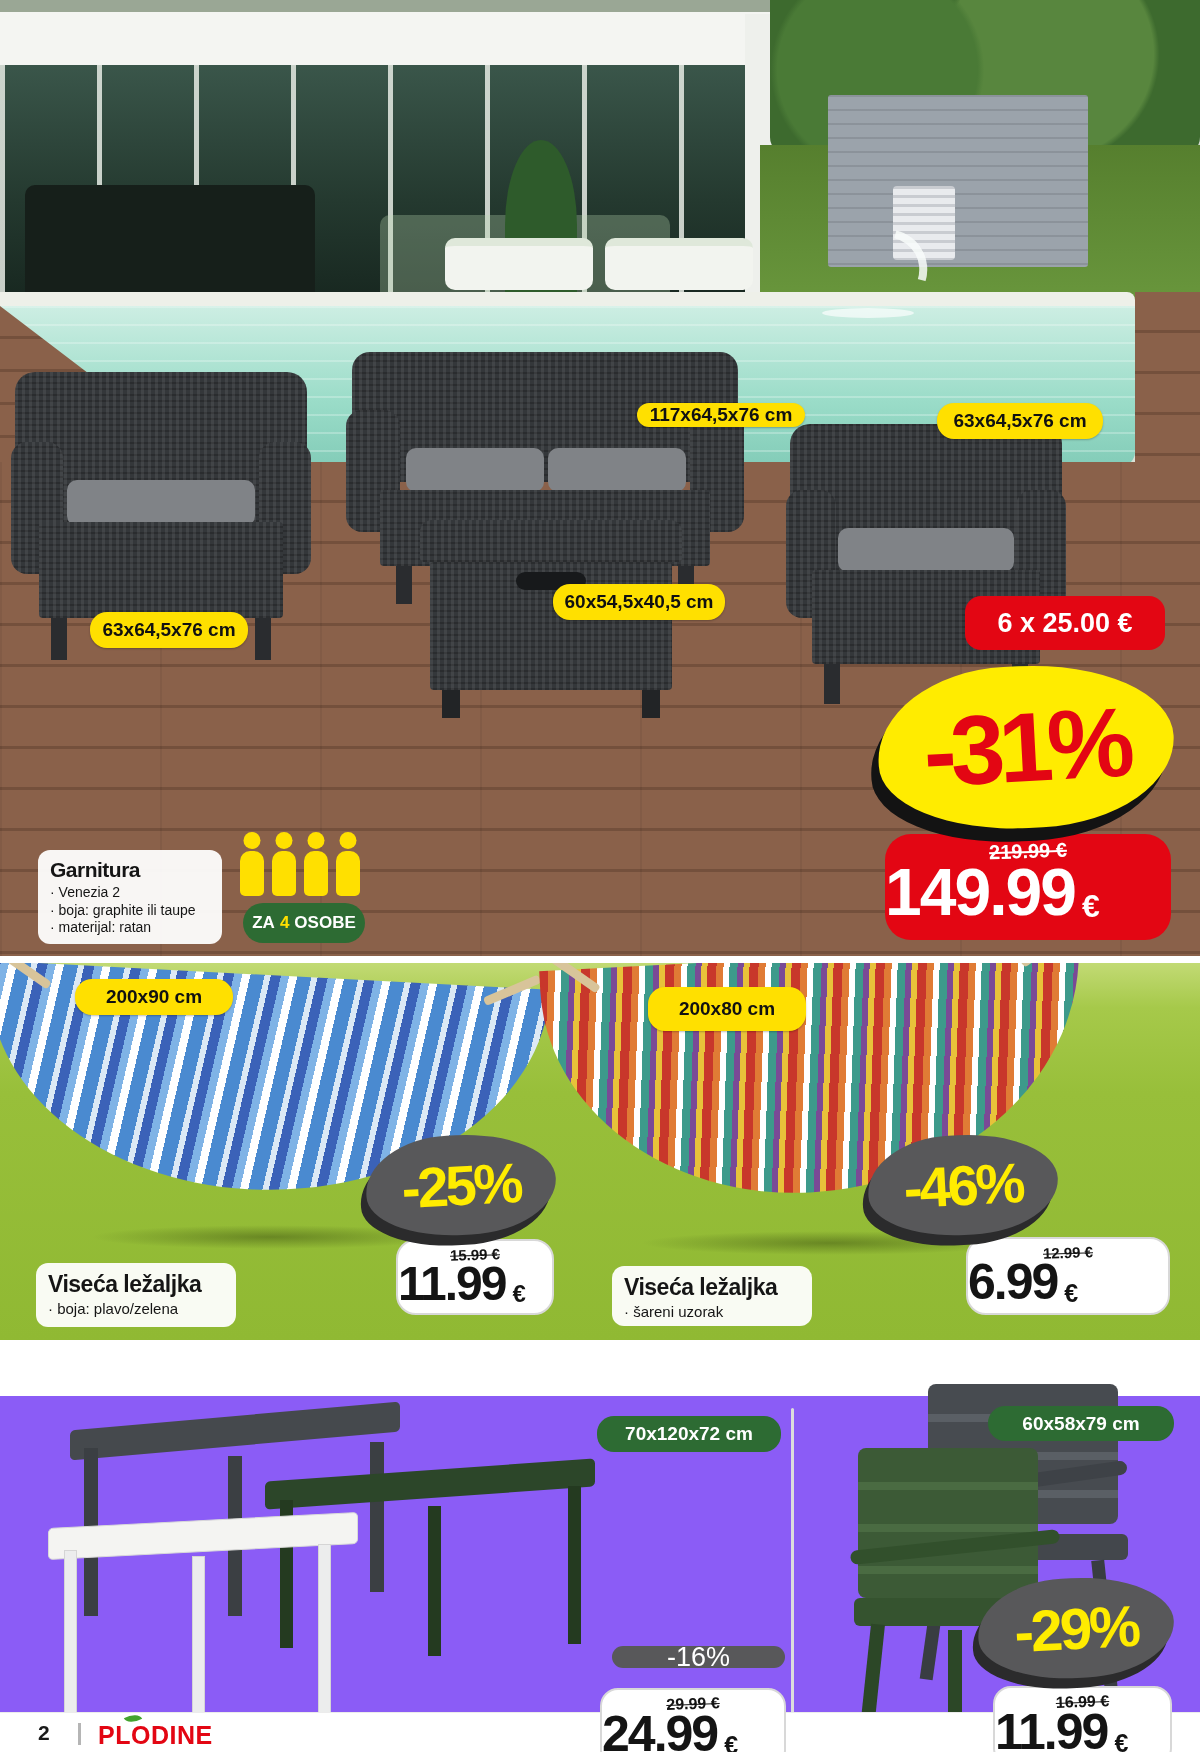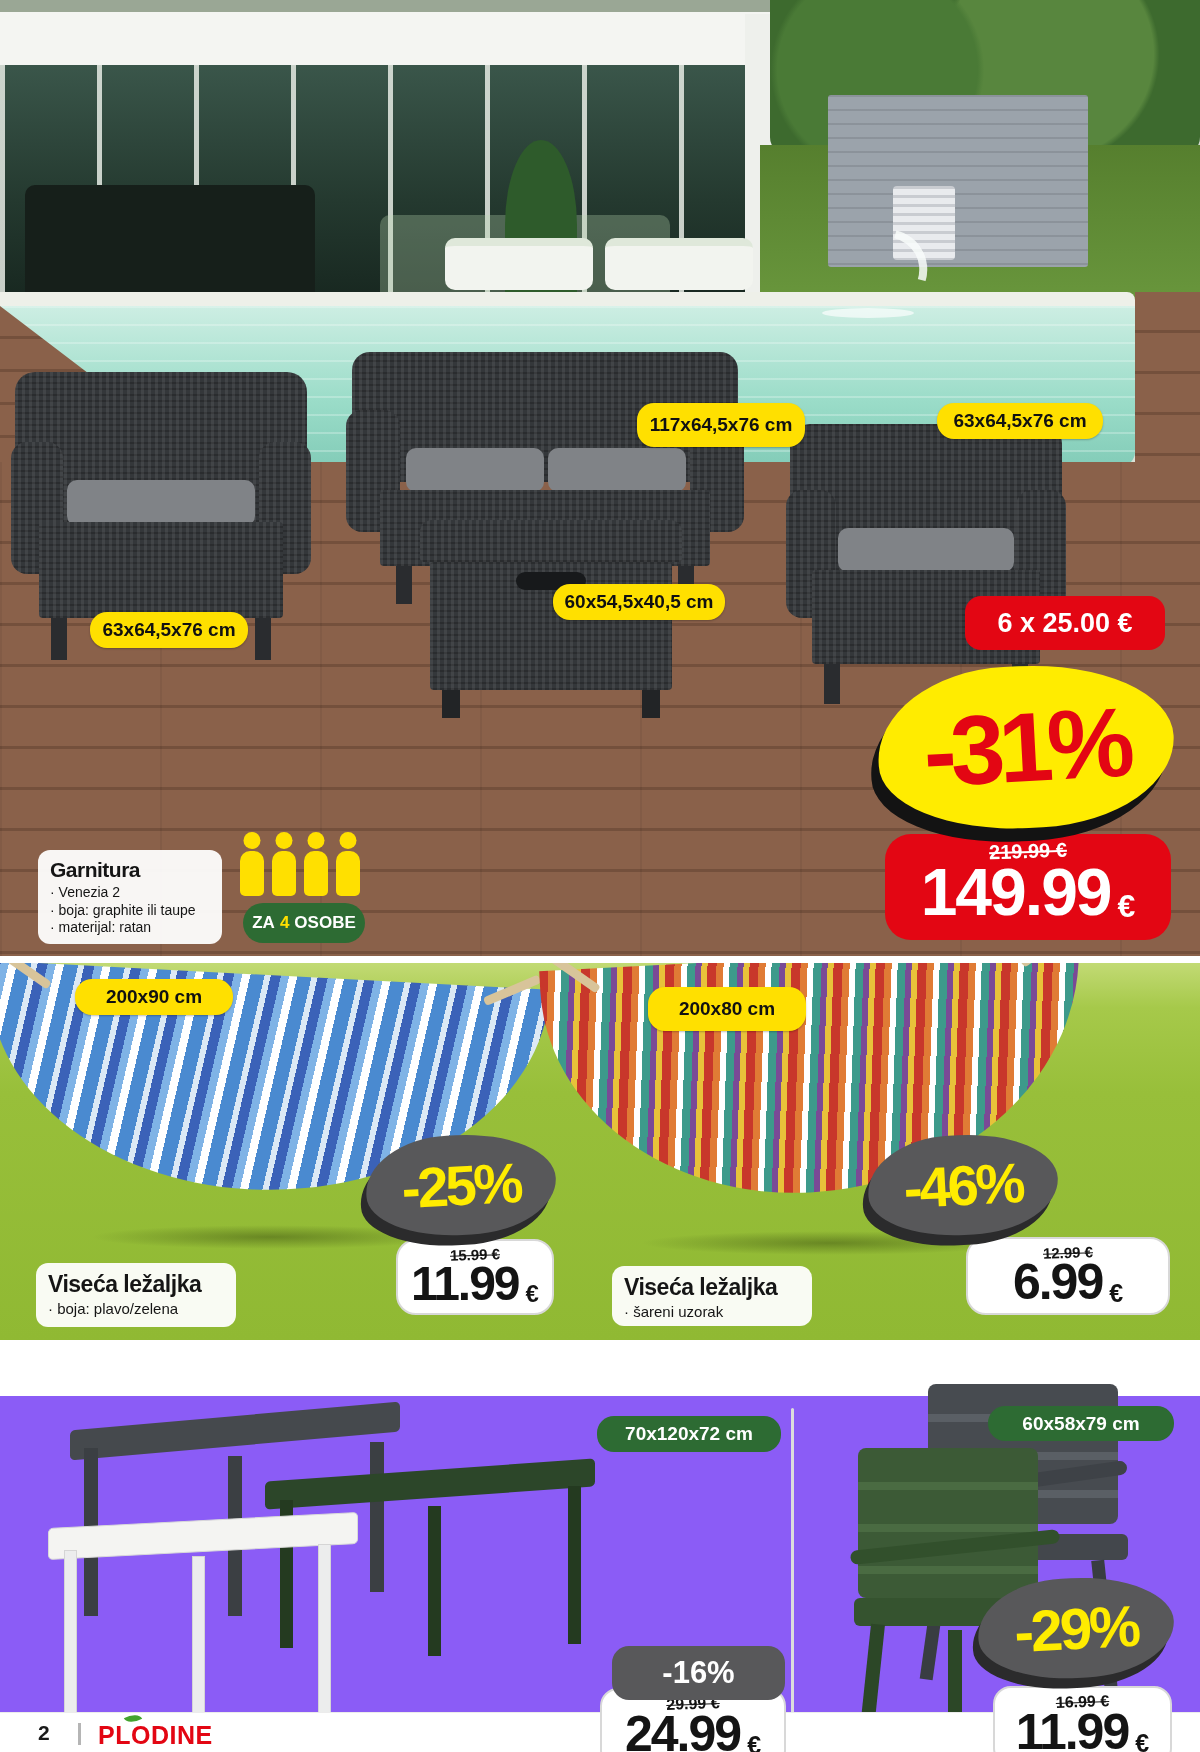--- a/index.html
+++ b/index.html
@@ -17,21 +17,21 @@
           border-radius:17px;display:flex;align-items:center;justify-content:center;z-index:30}
   .burst{position:absolute;display:flex;align-items:center;justify-content:center;font-weight:900;
          transform:rotate(-3deg);z-index:40;
          border-radius:46% 54% 48% 52% / 58% 50% 55% 45%}
   .burst.y{background:#ffec00;color:#e30613;box-shadow:-8px 13px 0 #131313}
   .burst.g{background:#58585a;color:#ffec00;box-shadow:-6px 10px 0 #2b2b2c}
   .pricebox{position:absolute;text-align:center;z-index:35;border-radius:20px}
   .pricebox.red{background:#e30613;color:#fff;border-radius:26px}
   .pricebox.white{background:#fff;border:2px solid #d8d8d8;color:#141414}
   .oldprice{display:block;text-decoration:line-through;font-weight:bold;transform:rotate(-2deg)}
-  .price-line{display:flex;align-items:flex-end;justify-content:center;font-weight:900;
+  .price-line{display:flex;align-items:flex-end;justify-content:flex-start;font-weight:900;
               letter-spacing:-2px;line-height:.82}
   .price-line .cur{letter-spacing:0;margin-left:7px;font-weight:bold}
   .infobox{position:absolute;background:rgba(255,255,255,.94);border-radius:12px;
            padding:8px 12px;color:#151515;z-index:30}
   .infobox h3{font-size:22px;font-weight:800;letter-spacing:-.5px}
   .infobox ul,.plaininfo ul{list-style:none;margin-top:2px}
   .infobox li,.plaininfo li{font-size:14px;line-height:1.25}
   .infobox li::before,.plaininfo li::before{content:"· "}
   .plaininfo{position:absolute;color:#151515;z-index:30}
   .plaininfo h3{font-size:27px;font-weight:800;letter-spacing:-.5px;margin-bottom:2px}
@@ -133,21 +133,21 @@
     <div class="abs" style="left:790px;top:424px;width:272px;height:280px">
       <div class="abs rat" style="left:0;top:0;width:100%;height:146px;border-radius:20px 20px 6px 6px"></div>
       <div class="abs rat" style="left:-4px;top:66px;width:50px;height:128px;border-radius:16px"></div>
       <div class="abs rat" style="right:-4px;top:66px;width:50px;height:128px;border-radius:16px"></div>
       <div class="abs" style="left:48px;top:104px;width:176px;height:44px;background:#808387;border-radius:10px"></div>
       <div class="abs rat" style="left:22px;top:146px;width:228px;height:94px;border-radius:4px"></div>
       <div class="abs" style="left:34px;bottom:0;width:16px;height:40px;background:#2a2c2f"></div>
       <div class="abs" style="right:34px;bottom:0;width:16px;height:40px;background:#2a2c2f"></div>
     </div>
 
-    <div class="ybadge" style="left:637px;top:403px;width:168px;height:44px">
+    <div class="ybadge" style="left:637px;top:403px;width:168px;height:24px">
       <span>117x64,5x76 cm</span>
     </div>
     <div class="ybadge" style="left:937px;top:403px;width:166px;height:36px">
       <span>63x64,5x76 cm</span>
     </div>
     <div class="ybadge" style="left:90px;top:612px;width:158px;height:36px">
       <span>63x64,5x76 cm</span>
     </div>
     <div class="ybadge" style="left:553px;top:584px;width:172px;height:36px">
       <span>60x54,5x40,5 cm</span>
@@ -278,21 +278,21 @@
       <div class="abs" style="left:24px;top:142px;width:13px;height:178px;background:#eceded;border:1px solid #d5d5d5"></div>
       <div class="abs" style="left:278px;top:136px;width:13px;height:182px;background:#eceded;border:1px solid #d5d5d5"></div>
       <div class="abs" style="left:152px;top:148px;width:13px;height:180px;background:#eceded;border:1px solid #d5d5d5"></div>
     </div>
 
     <div class="gnbadge" style="left:597px;top:20px;width:184px;height:36px">
       <span>70x120x72 cm</span>
     </div>
 
 
-    <div class="abs center" style="left:612px;top:250px;width:173px;height:54px;background:#58585a;border-radius:17px;color:#fff;font-weight:700;font-size:31px;z-index:36">
+    <div class="abs center" style="left:612px;top:250px;width:173px;height:22px;background:#58585a;border-radius:17px;color:#fff;font-weight:400;font-size:27px;z-index:36">
       <span>-16%</span>
     </div>
     <div class="pricebox white" style="left:600px;top:292px;width:186px;height:80px;padding-top:5px;border-radius:18px">
       <span class="oldprice" style="font-size:16px">29.99 €</span>
       <div class="price-line" style="font-size:50px;margin-top:1px">
         <span>24</span>
           <span>.</span>
           <span>99</span>
           <span class="cur" style="font-size:25px">€</span>
       </div>

